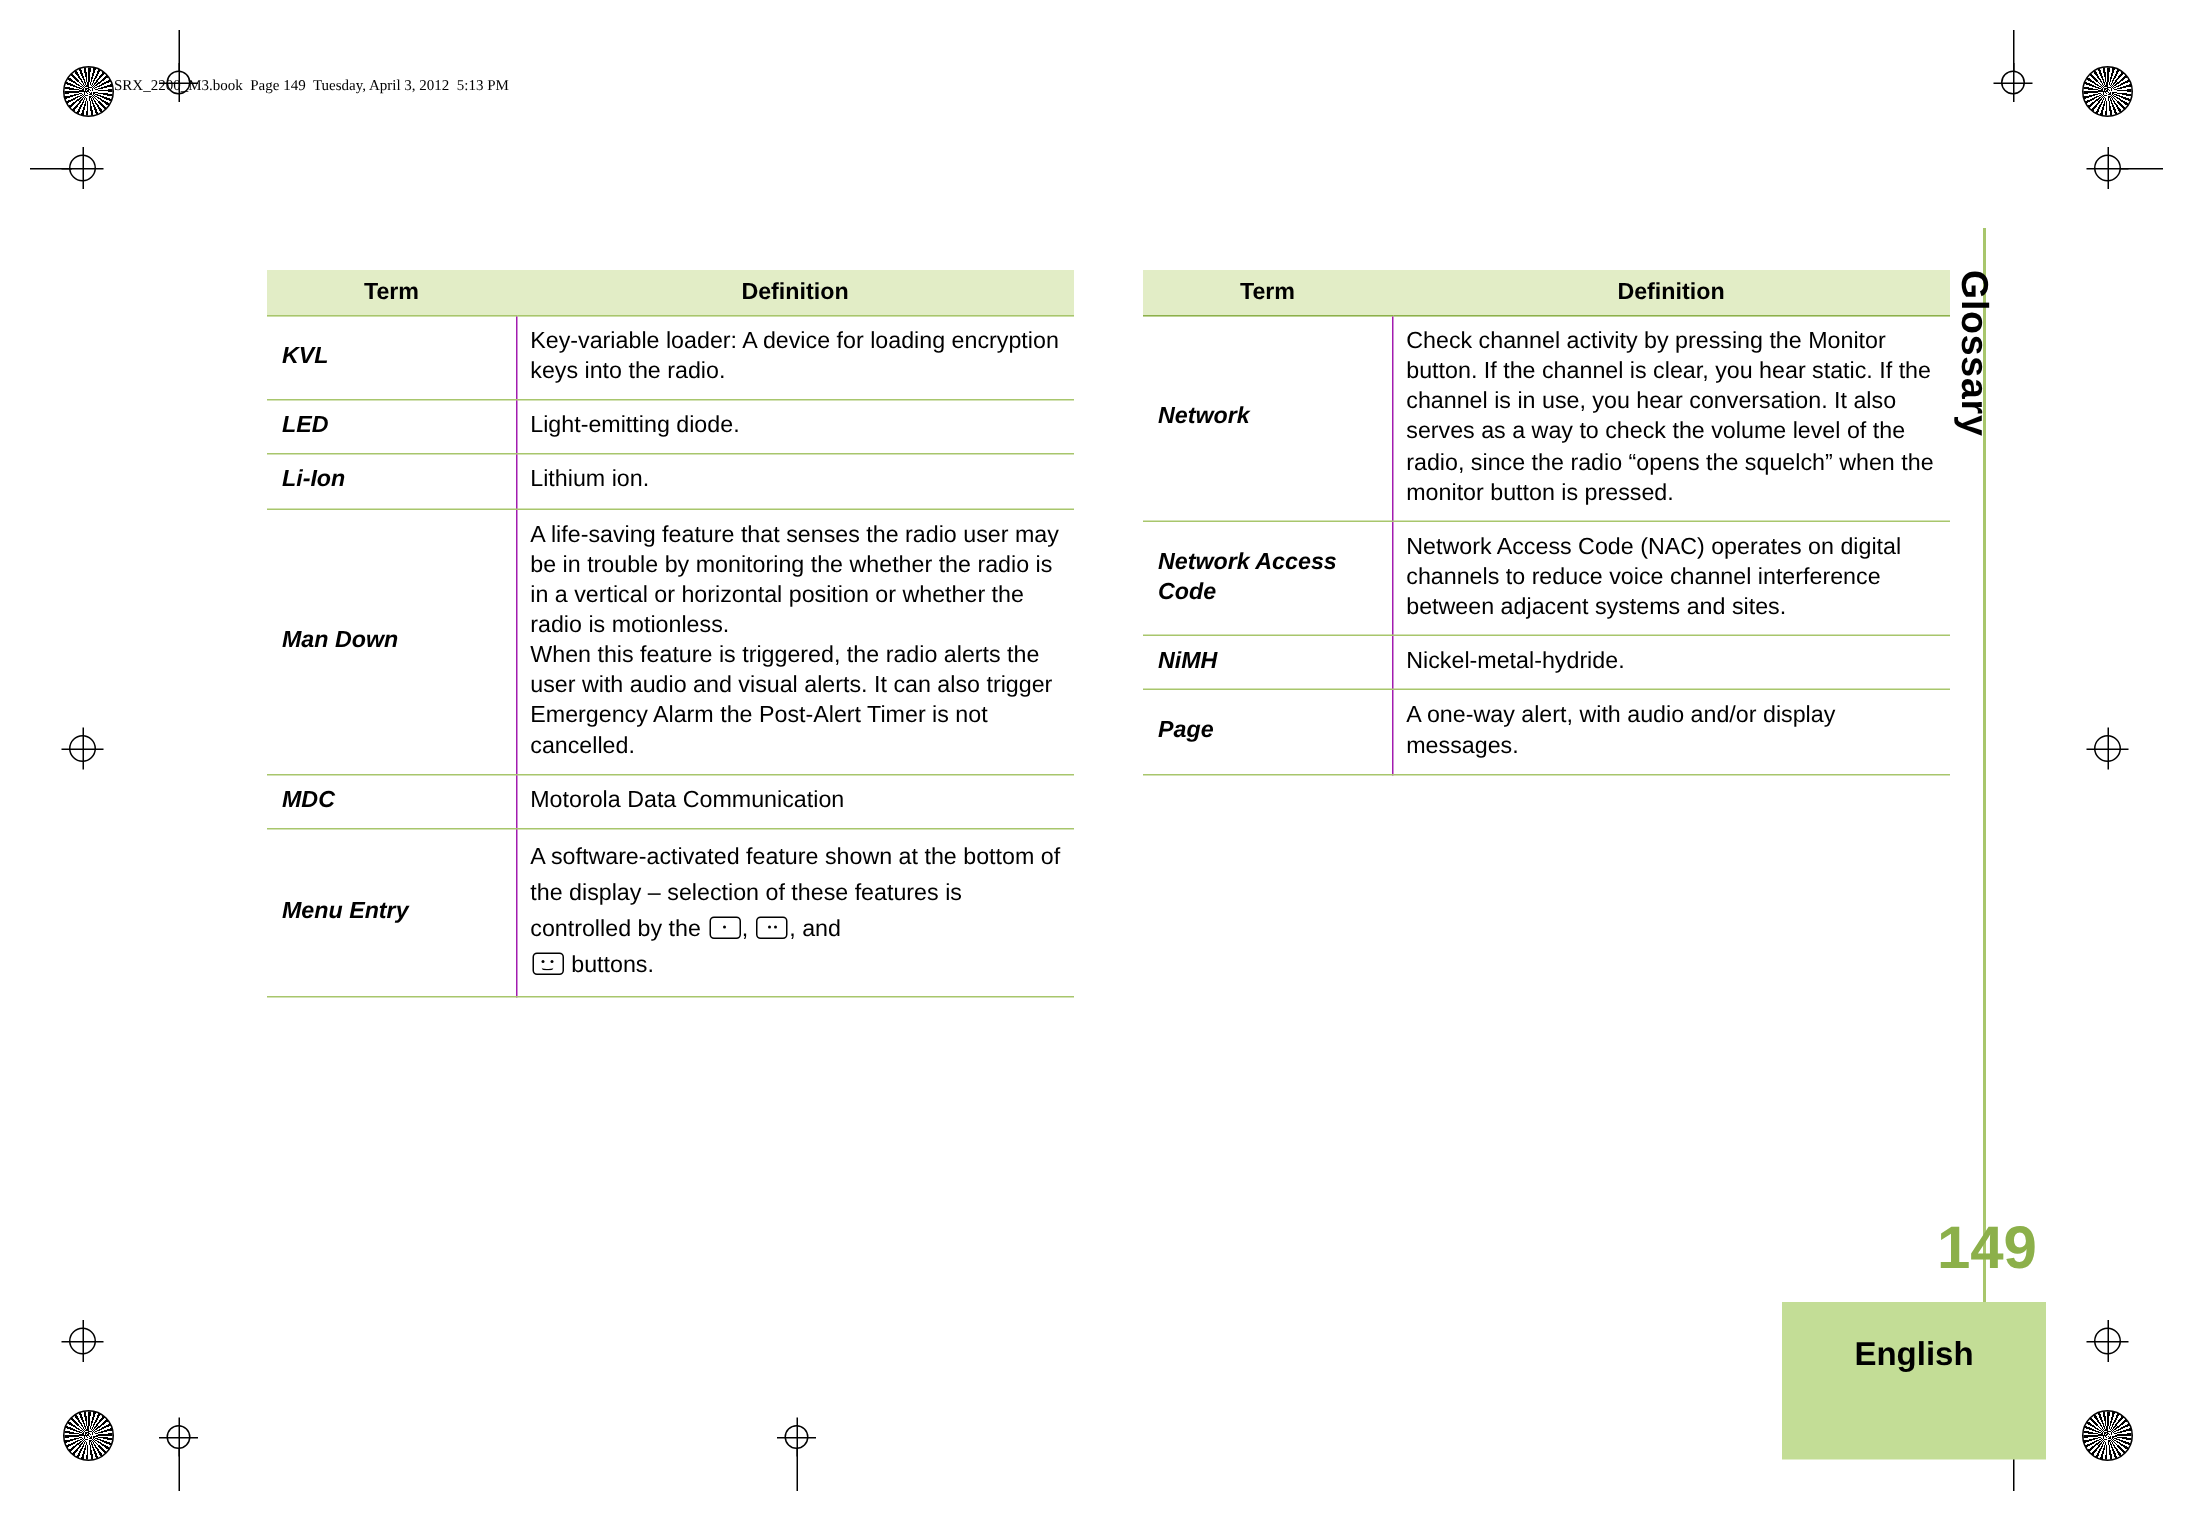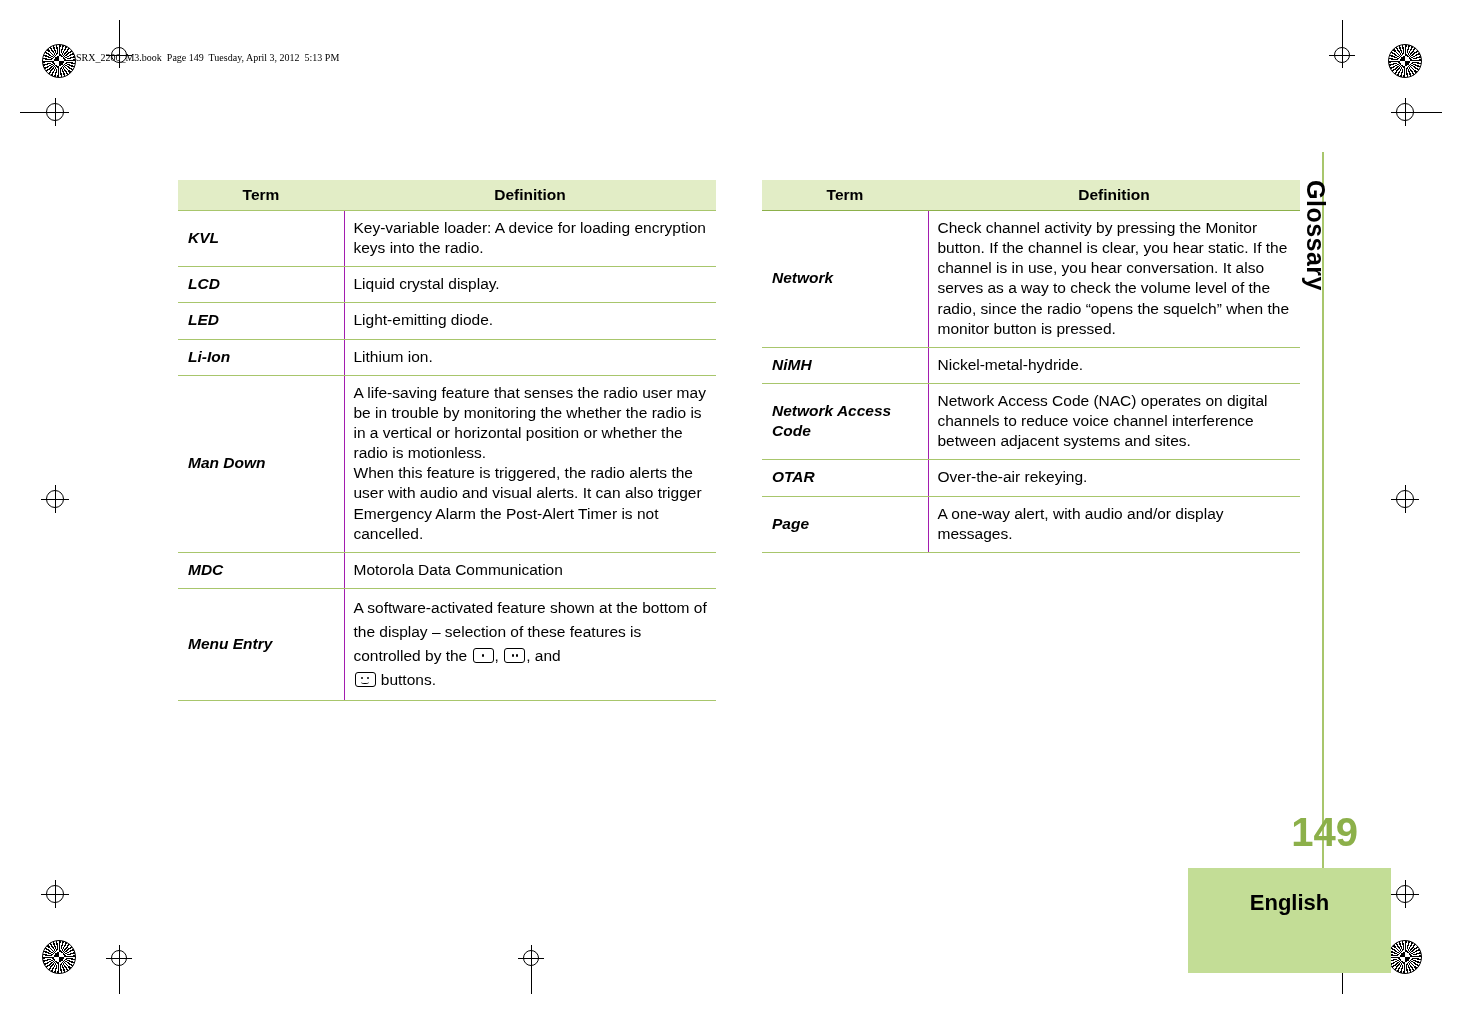--- a/index.html
+++ b/index.html
@@ -161,21 +161,21 @@
     font-weight: bold;
     color: #8cb04a;
     letter-spacing: 0px;
   }
 
   
   .lang-box {
     position: absolute;
     left: 1188px;
     top: 868px;
-    width: 203px;
+    width: 176px;
     height: 105px;
     background: #c3dd96;
   }
   .lang-box span {
     position: absolute;
     left: 50%;
     top: 22px;
     transform: translateX(-50%);
     font-size: 22px;
     font-weight: bold;
@@ -254,24 +254,20 @@
         <th class="term-col">Term</th>
         <th>Definition</th>
       </tr>
     </thead>
     <tbody>
       <tr>
         <td class="term vcenter">KVL</td>
         <td class="def">Key-variable loader: A device for loading encryption keys into the radio.</td>
       </tr>
       <tr>
-        <td class="term vcenter">LCD</td>
-        <td class="def mid">Liquid crystal display.</td>
-      </tr>
-      <tr>
         <td class="term vcenter">LED</td>
         <td class="def mid">Light-emitting diode.</td>
       </tr>
       <tr>
         <td class="term vcenter">Li-Ion</td>
         <td class="def mid">Lithium ion.</td>
       </tr>
       <tr>
         <td class="term vcenter">Man Down</td>
         <td class="def" style="white-space:pre-line;">A life-saving feature that senses the radio user may be in trouble by monitoring the whether the radio is in a vertical or horizontal position or whether the radio is motionless.
@@ -298,30 +294,26 @@
         <th class="term-col">Term</th>
         <th>Definition</th>
       </tr>
     </thead>
     <tbody>
       <tr>
         <td class="term vcenter">Network</td>
         <td class="def">Check channel activity by pressing the Monitor button. If the channel is clear, you hear static. If the channel is in use, you hear conversation. It also serves as a way to check the volume level of the radio, since the radio “opens the squelch” when the monitor button is pressed.</td>
       </tr>
       <tr>
+        <td class="term vcenter">Network Access Code</td>
+        <td class="def">Network Access Code (NAC) operates on digital channels to reduce voice channel interference between adjacent systems and sites.</td>
+      </tr>
+      <tr>
         <td class="term vcenter">NiMH</td>
         <td class="def mid">Nickel-metal-hydride.</td>
-      </tr>
-      <tr>
-        <td class="term vcenter">Network Access Code</td>
-        <td class="def">Network Access Code (NAC) operates on digital channels to reduce voice channel interference between adjacent systems and sites.</td>
-      </tr>
-      <tr>
-        <td class="term vcenter">OTAR</td>
-        <td class="def mid">Over-the-air rekeying.</td>
       </tr>
       <tr>
         <td class="term vcenter">Page</td>
         <td class="def">A one-way alert, with audio and/or display messages.</td>
       </tr>
     </tbody>
   </table>
 </div>
 
 <div class="vert-rule"></div>

